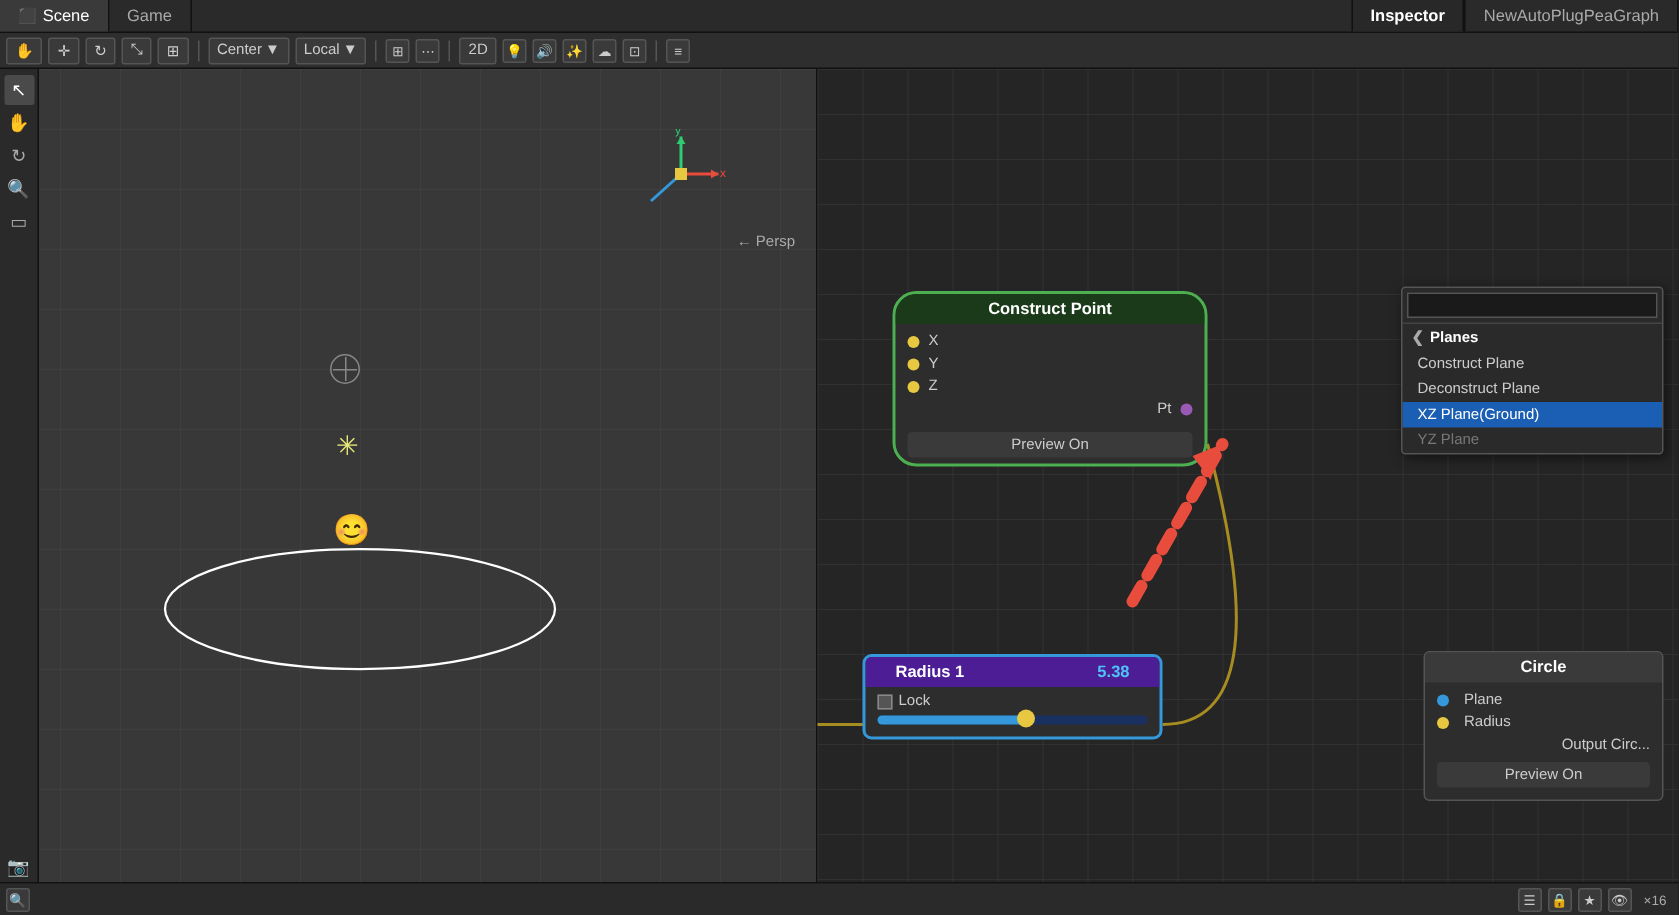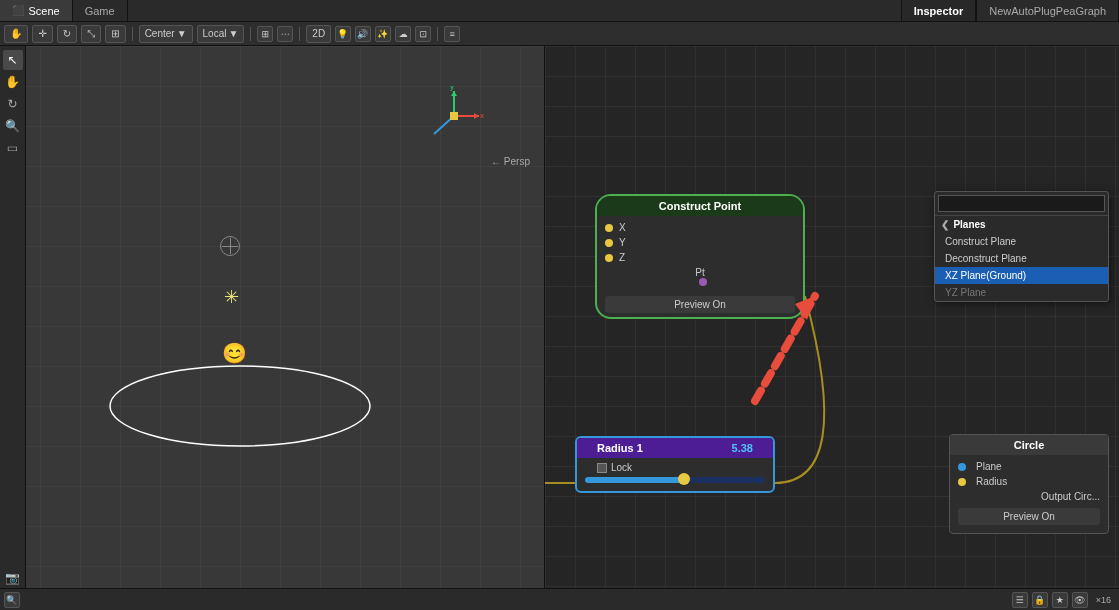--- a/index.html
+++ b/index.html
@@ -310,21 +310,20 @@
       color: #4fc3f7;
       font-weight: bold;
     }
     .lock-row {
       display: flex;
       align-items: center;
       gap: 4px;
       font-size: 10px;
       color: #ccc;
       margin-bottom: 4px;
-      margin-left: 12px;
     }
     .lock-square {
       width: 10px;
       height: 10px;
       background: #555;
       border: 1px solid #888;
     }
     .slider-track {
       width: 100%;
       height: 6px;
@@ -616,21 +615,21 @@
           </div>
           <div class="node-port-row">
             <div class="port-dot yellow"></div>
             <span>Y</span>
           </div>
           <div class="node-port-row">
             <div class="port-dot yellow"></div>
             <span>Z</span>
           </div>
 
-          <div style="display:flex;justify-content:flex-end;align-items:center;padding:2px 8px;font-size:10px;color:#ccc;flex-direction:column;">
+          <div style="display:flex;justify-content:flex-end;align-items:center;padding:2px 8px;font-size:10px;color:#ccc;">
             <span>Pt</span>
             <div class="port-dot purple" style="margin-left:6px;margin-right:0;"></div>
           </div>
         </div>
         <button class="node-preview-btn">
           <span>Preview On</span>
         </button>
       </div>
 
       <div class="node-radius">

